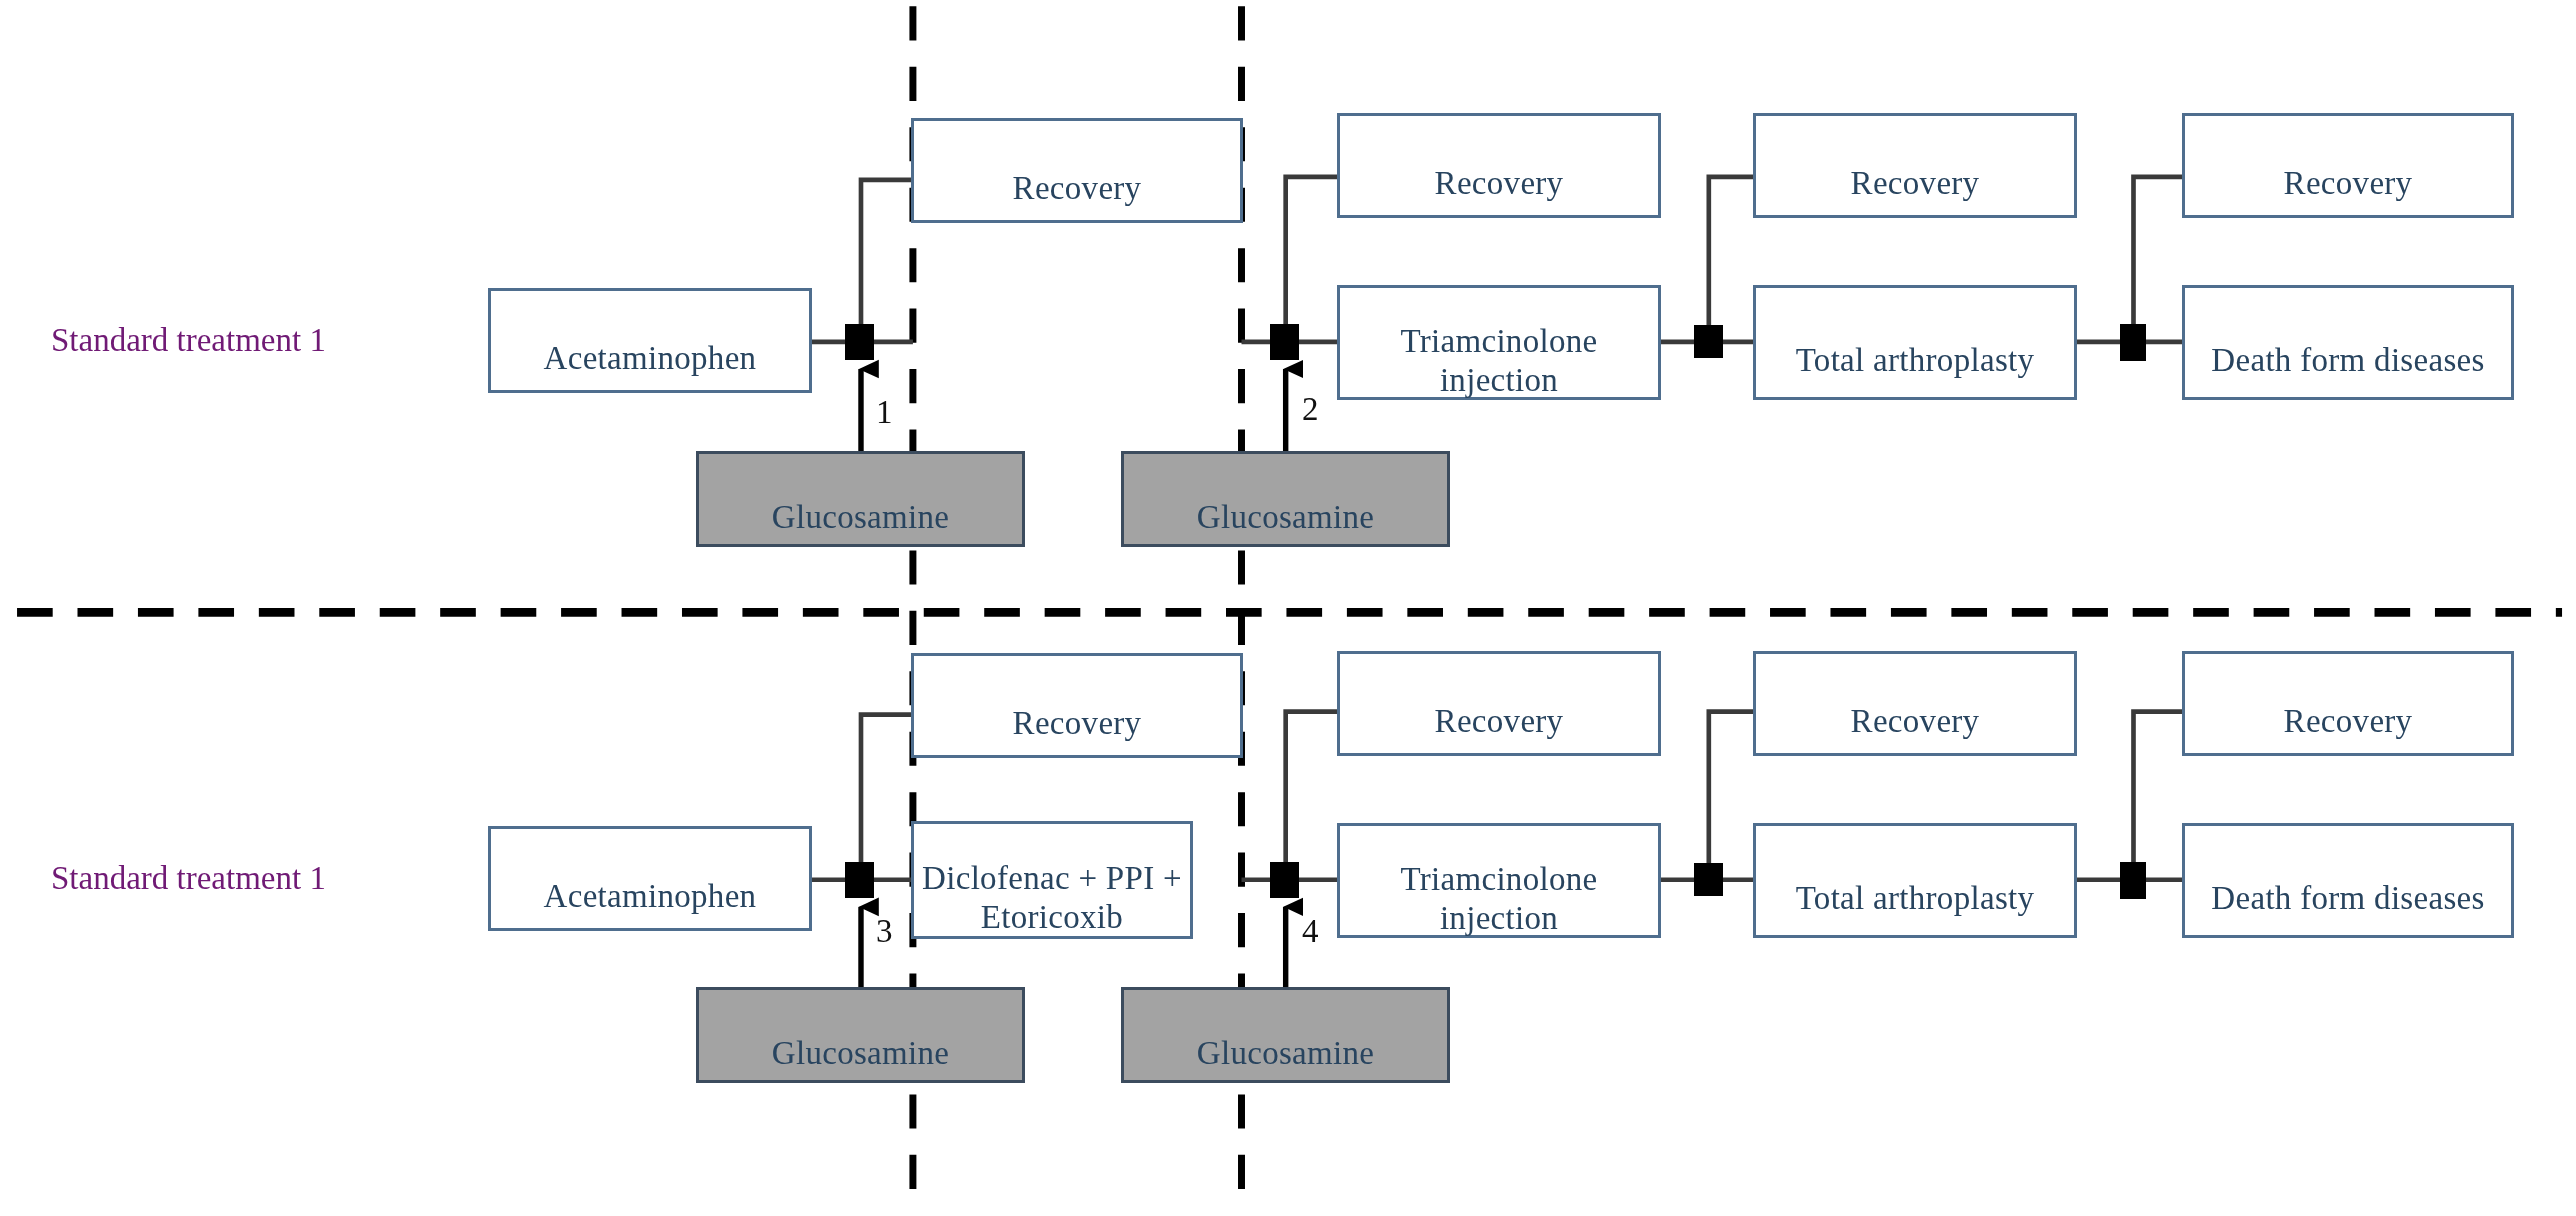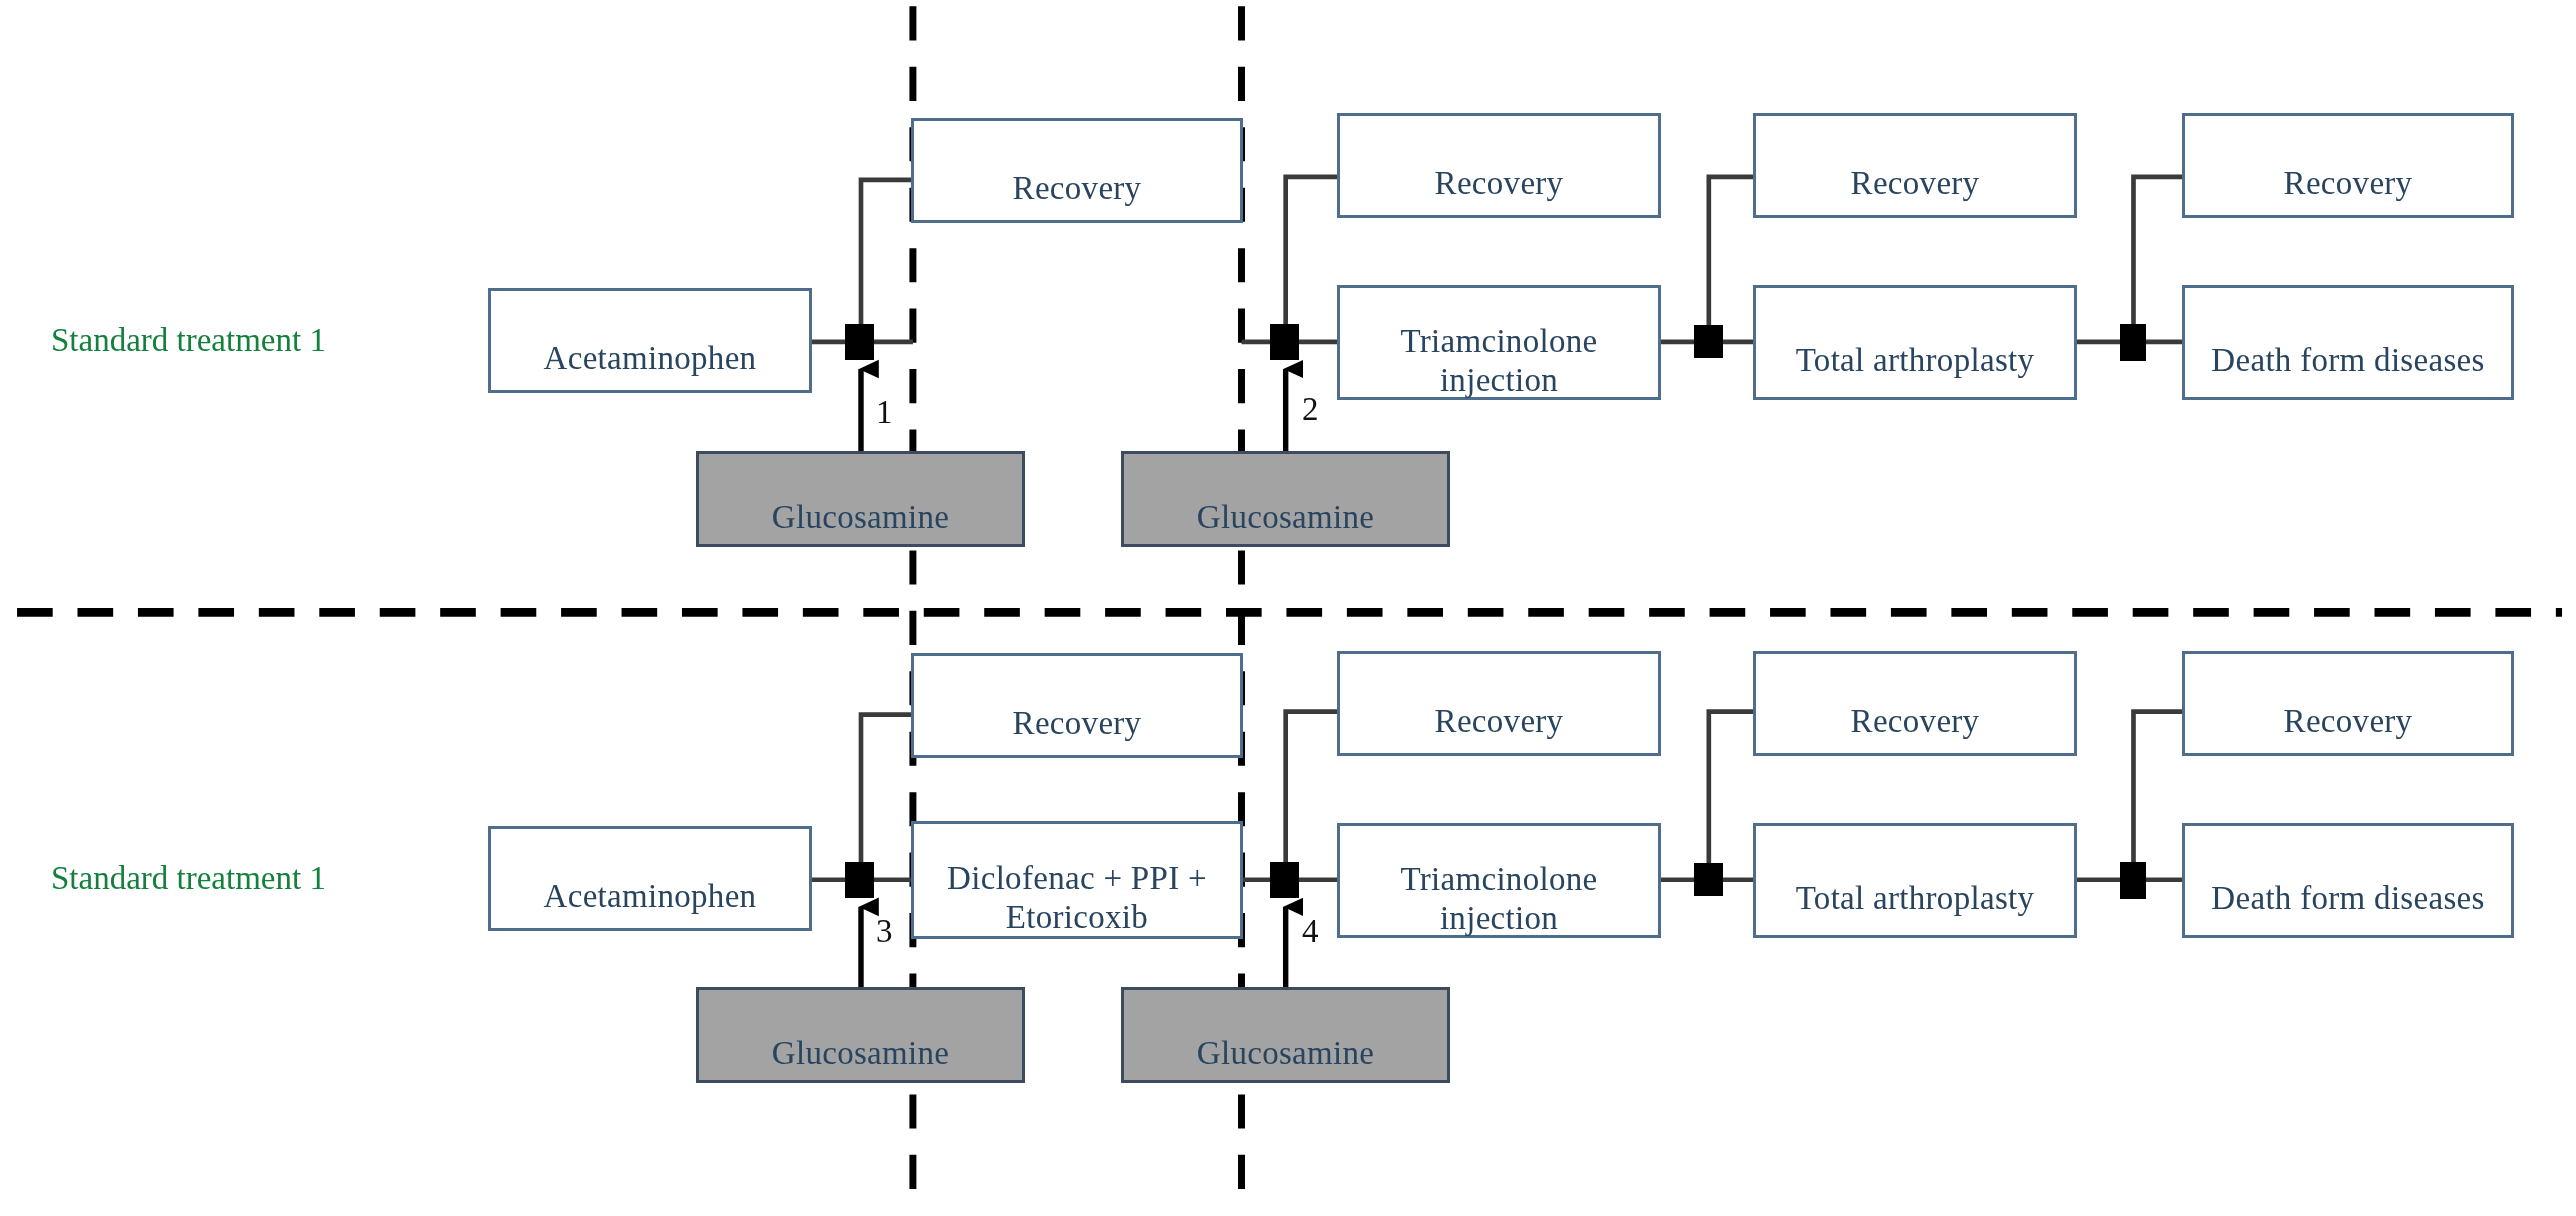--- a/index.html
+++ b/index.html
@@ -42,21 +42,21 @@
   }
   .node.adjunct {
     background: #a3a3a3;
     border: 3.1px solid #3c4c5e;
   }
   .node .label { display: block; padding: 0 4.6px; margin-top: 36px; }
 
   
   .row-title {
     position: absolute;
-    color: #15803d;
+    color: #701a75;
     font-size: 33px;
     white-space: nowrap;
     font-family: "Liberation Serif", "DejaVu Serif", serif;
     text-align: center;
   }
 
   
   .junction {
     position: absolute;
     background: #000000;
@@ -211,21 +211,21 @@
   </div>
 
   <div class="node" style="left:488px; top:826px; width:324px; height:105px;">
     <span class="label">Acetaminophen</span>
   </div>
 
   <div class="node" style="left:911px; top:653px; width:332px; height:105px;">
     <span class="label">Recovery</span>
   </div>
 
-  <div class="node" style="left:911px; top:821px; width:332px; height:118px;">
+  <div class="node" style="left:911px; top:821px; width:282px; height:118px;">
     <span class="label">Diclofenac + PPI + Etoricoxib</span>
   </div>
 
   <div class="node" style="left:1337px; top:651px; width:324px; height:105px;">
     <span class="label">Recovery</span>
   </div>
 
   <div class="node" style="left:1337px; top:823px; width:324px; height:115px;">
     <span class="label">Triamcinolone injection</span>
   </div>

